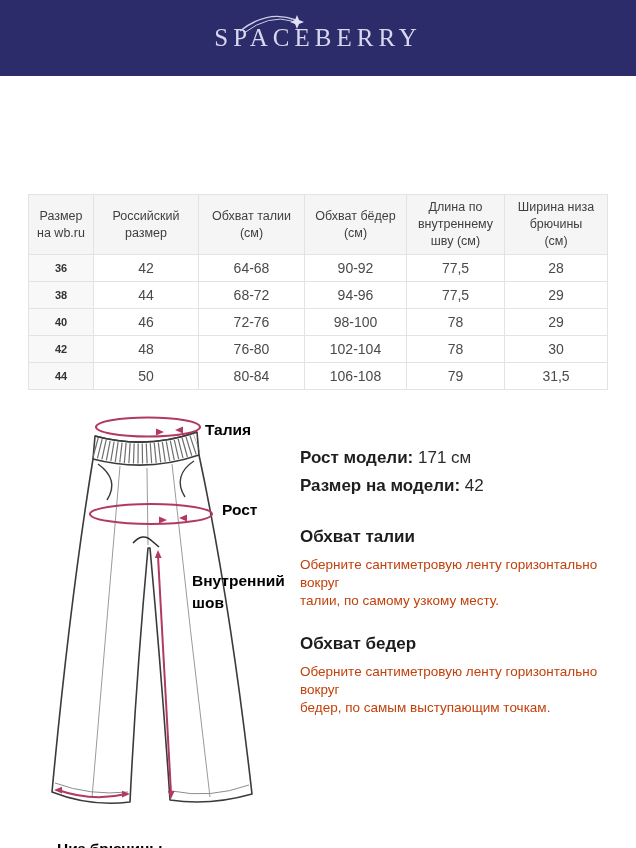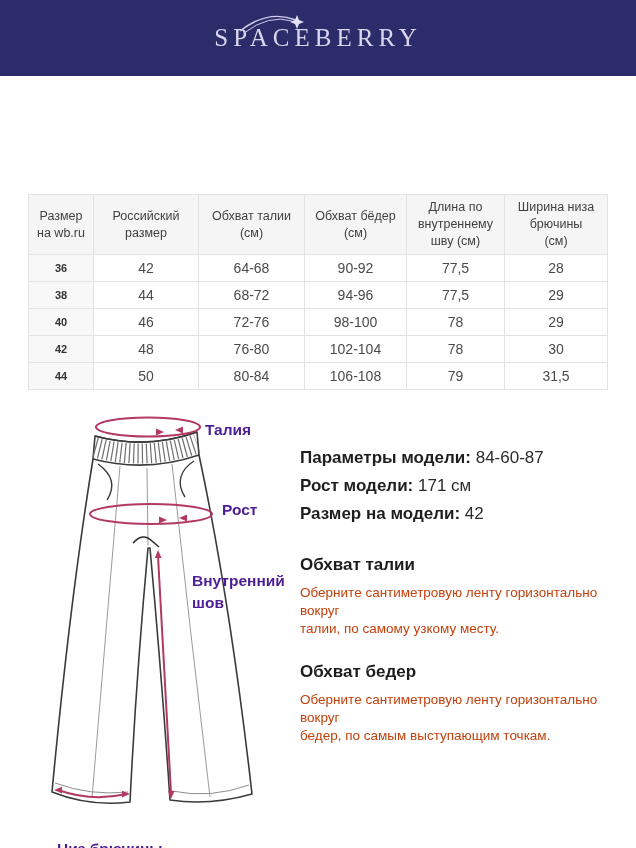--- a/index.html
+++ b/index.html
@@ -17,21 +17,21 @@
   
   .size-table{position:absolute;left:28px;top:155px;border-collapse:collapse;table-layout:fixed;width:579px;margin-top:39px;}
   .size-table th,.size-table td{border:1px solid #e3e3e5;text-align:center;vertical-align:middle;
              white-space:pre-line;}
   .size-table th{height:55px;background:#f5f5f6;font-weight:400;font-size:12.5px;line-height:1.35;color:#3f3f3f;padding:2px 4px;}
   .size-table td{height:26px;font-size:14px;color:#4a4a4a;background:#ffffff;padding:0 2px;}
   .size-table td.rowhead{background:#f8f8f8;font-weight:bold;color:#333;font-size:11px;}
 
   
   .figure-svg{position:absolute;left:20px;top:400px;}
-  .fig-label{position:absolute;font-size:15.5px;font-weight:600;color:#4c1d95;white-space:pre-line;line-height:1.45;}
+  .fig-label{position:absolute;font-size:15.5px;font-weight:600;color:#000000;white-space:pre-line;line-height:1.45;}
   .lbl-waist{left:205px;top:419px;}
   .lbl-hips{left:222px;top:499px;}
   .lbl-inseam{left:176px;top:570px;margin-left:16px;}
   .lbl-hem{left:57px;top:822px;margin-top:16px;}
 
   
   .info-col{position:absolute;left:300px;top:446px;width:315px;}
   .model-info{display:flex;flex-direction:column;gap:5px;}
   .model-line{font-size:17px;line-height:23px;color:#262626;}
   .model-line .lab{font-weight:bold;color:#1e1e1e;}
@@ -165,24 +165,20 @@
 
   <div class="fig-label lbl-waist">Талия</div>
   <div class="fig-label lbl-hips">Рост</div>
   <div class="fig-label lbl-inseam">Внутренний
 шов</div>
   <div class="fig-label lbl-hem">Низ брючины</div>
 
   <div class="info-col">
     <div class="model-info">
       <div class="model-line">
-        <span class="lab">Параметры модели:</span>
-        <span class="val">84-60-87</span>
-      </div>
-      <div class="model-line">
         <span class="lab">Рост модели:</span>
         <span class="val">171 см</span>
       </div>
       <div class="model-line">
         <span class="lab">Размер на модели:</span>
         <span class="val">42</span>
       </div>
     </div>
 
     <div class="guide-section" style="margin-top:30px;">

